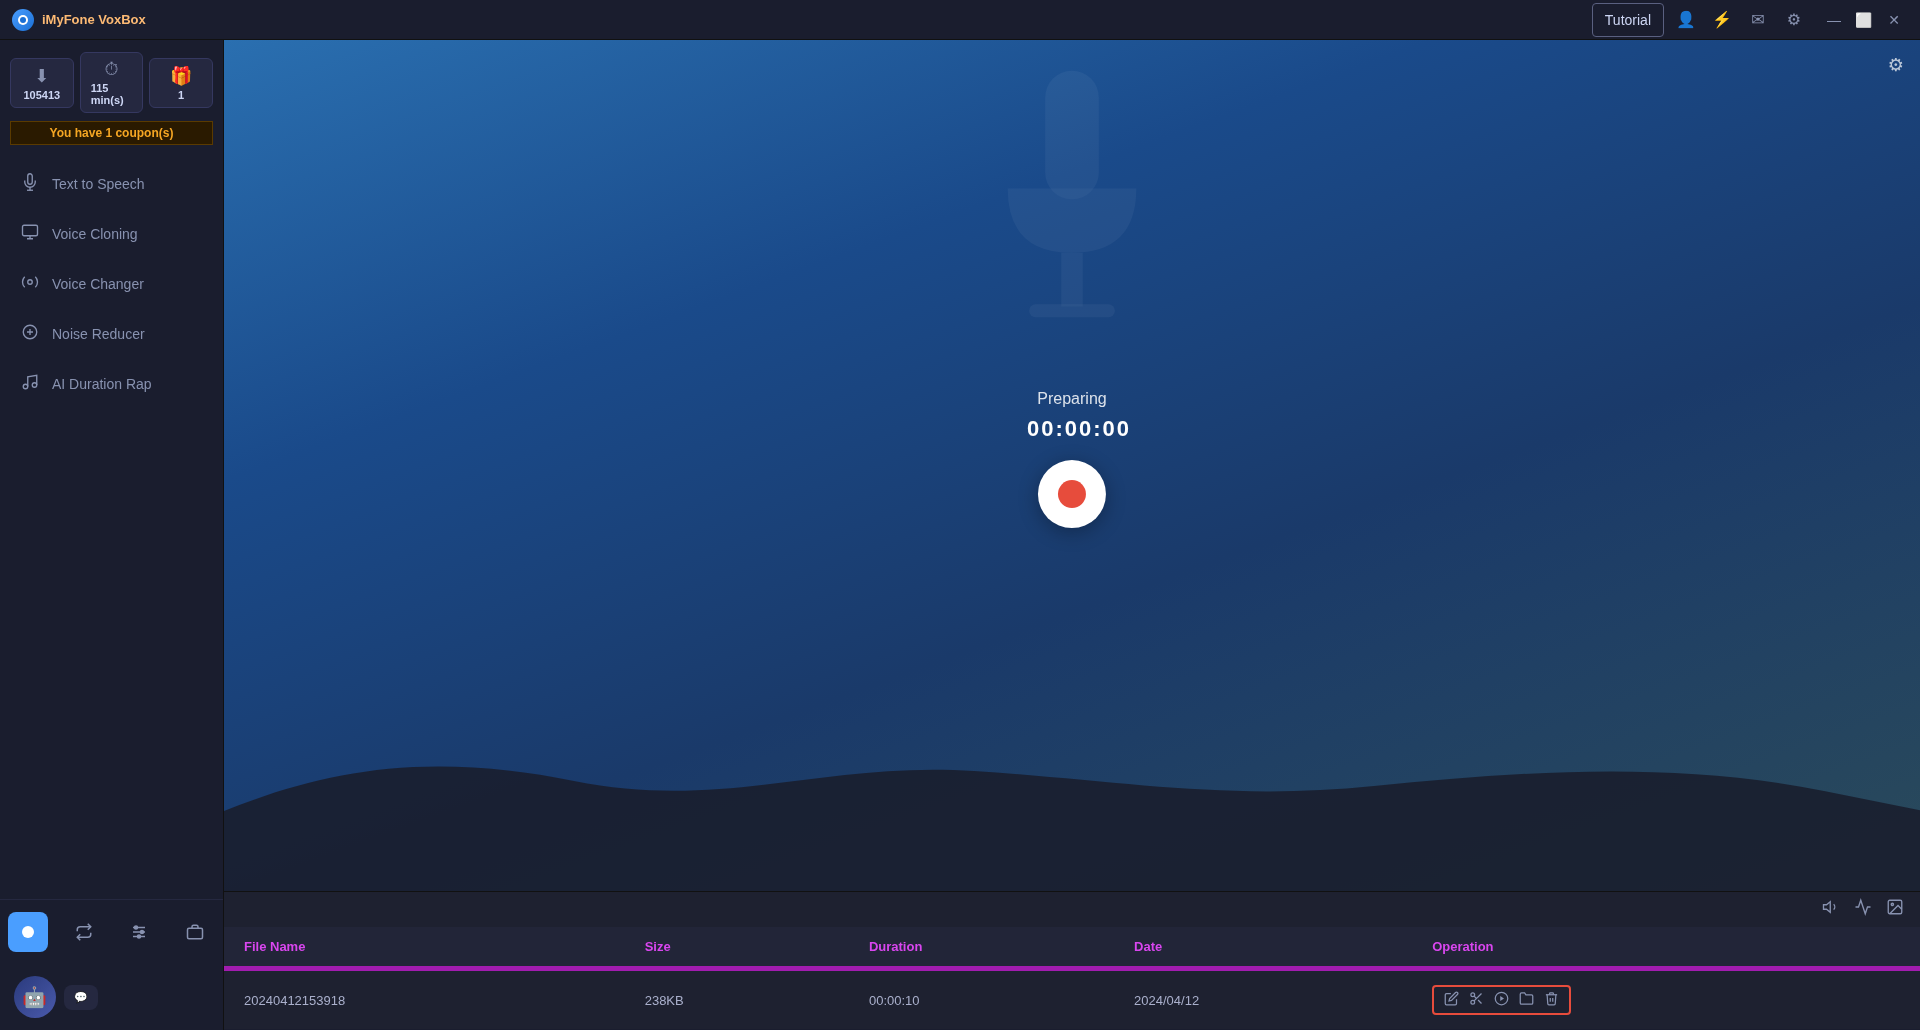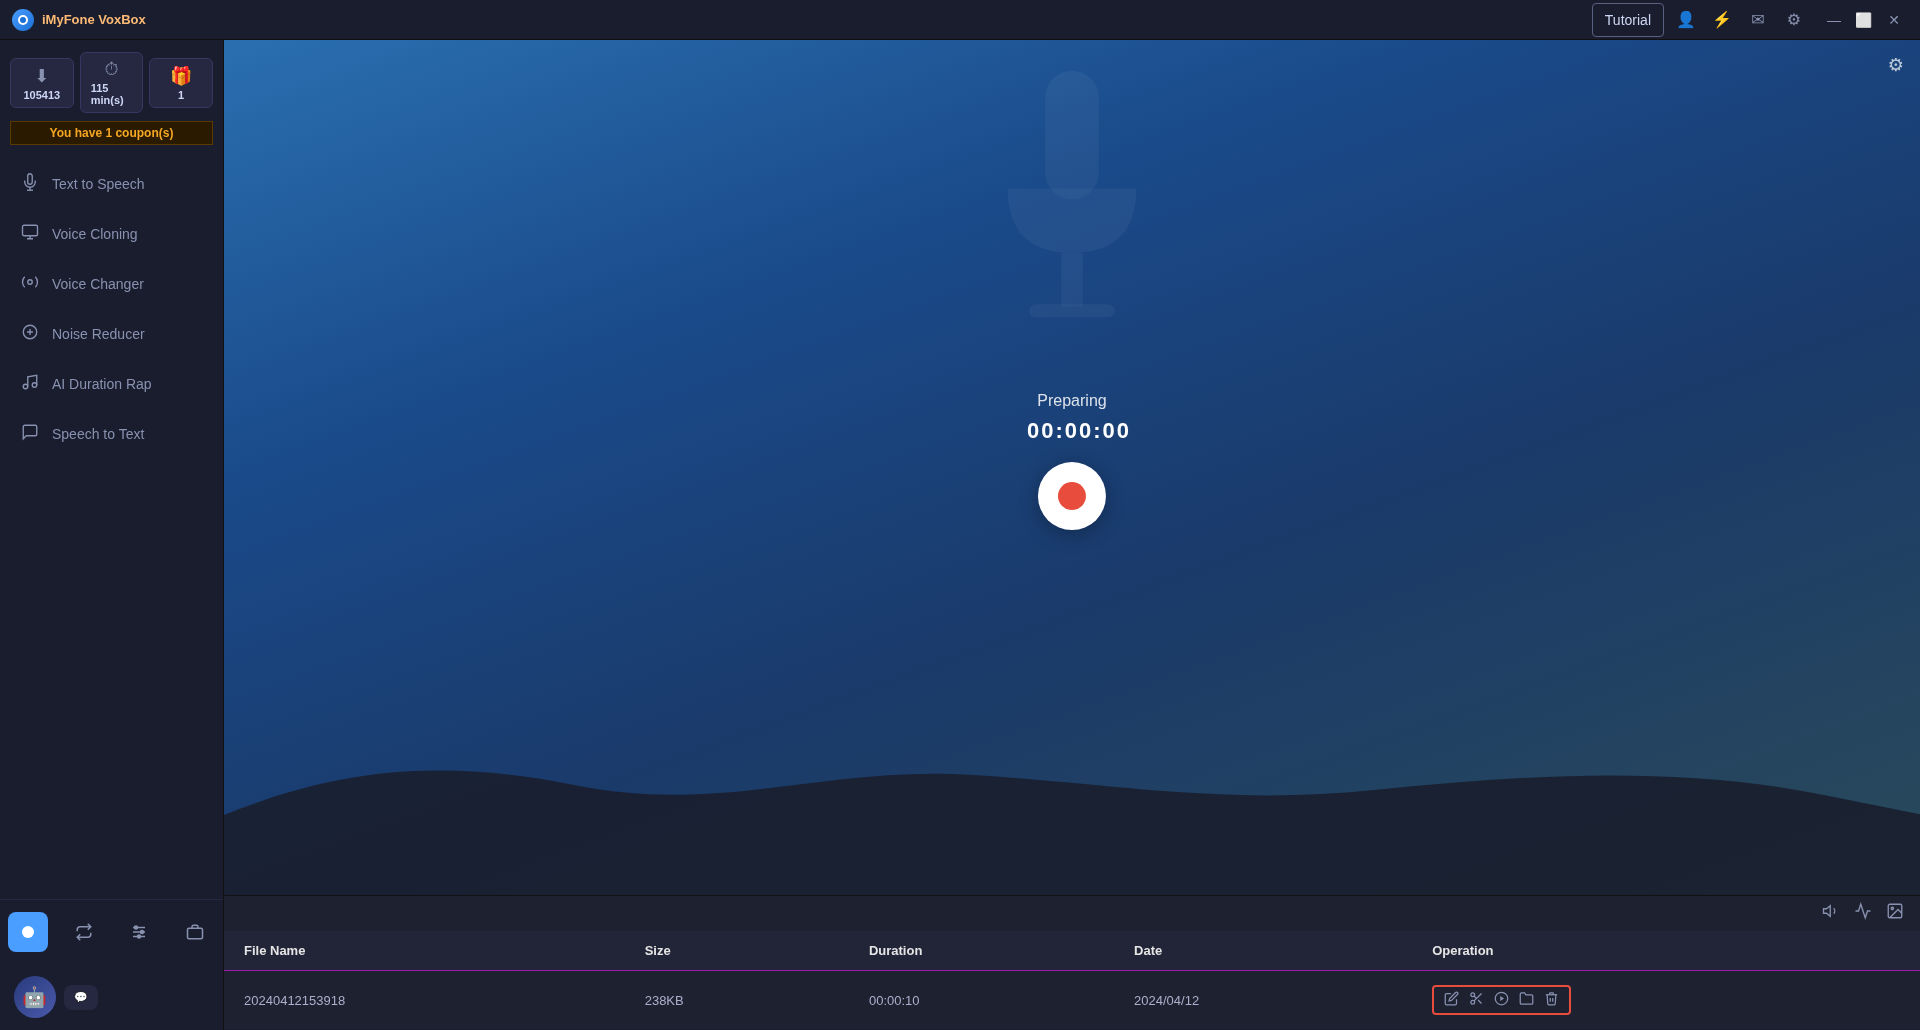--- a/index.html
+++ b/index.html
@@ -294,25 +294,25 @@
       padding: 0;
       flex-shrink: 0;
     }
     .data-table {
       width: 100%;
       border-collapse: collapse;
     }
     .data-table th {
       padding: 12px 20px;
       text-align: left;
-      color: #e5e5e5;
+      color: #d946ef;
       font-size: 13px;
       font-weight: 600;
       background: #222538;
-      border-bottom: 1px solid #a21caf;
+      border-bottom: 5px solid #a21caf;
     }
     .data-table td {
       padding: 14px 20px;
       color: #aab0cc;
       font-size: 13px;
       border-bottom: 1px solid #1a1d2e;
     }
 
     .op-buttons {
       display: flex;
@@ -416,28 +416,20 @@
       </div>
       <div class="nav-item">
         <span class="nav-item-icon">
           <svg width="18" height="18" viewBox="0 0 24 24" fill="none" stroke="currentColor" stroke-width="1.8">
               <path d="M9 18V5l12-2v13"></path>
               <circle cx="6" cy="18" r="3"></circle>
               <circle cx="18" cy="16" r="3"></circle>
             </svg>
         </span>
         <span class="nav-item-label">AI Duration Rap</span>
-      </div>
-      <div class="nav-item">
-        <span class="nav-item-icon">
-          <svg width="18" height="18" viewBox="0 0 24 24" fill="none" stroke="currentColor" stroke-width="1.8">
-              <path d="M21 15a2 2 0 0 1-2 2H7l-4 4V5a2 2 0 0 1 2-2h14a2 2 0 0 1 2 2z"></path>
-            </svg>
-        </span>
-        <span class="nav-item-label">Speech to Text</span>
       </div>
     </div>
 
     <div class="sidebar-bottom-tabs">
       <div class="bottom-tab active">
         <svg width="18" height="18" viewBox="0 0 24 24" fill="currentColor">
             <circle cx="12" cy="12" r="8"></circle>
           </svg>
       </div>
       <div class="bottom-tab">

